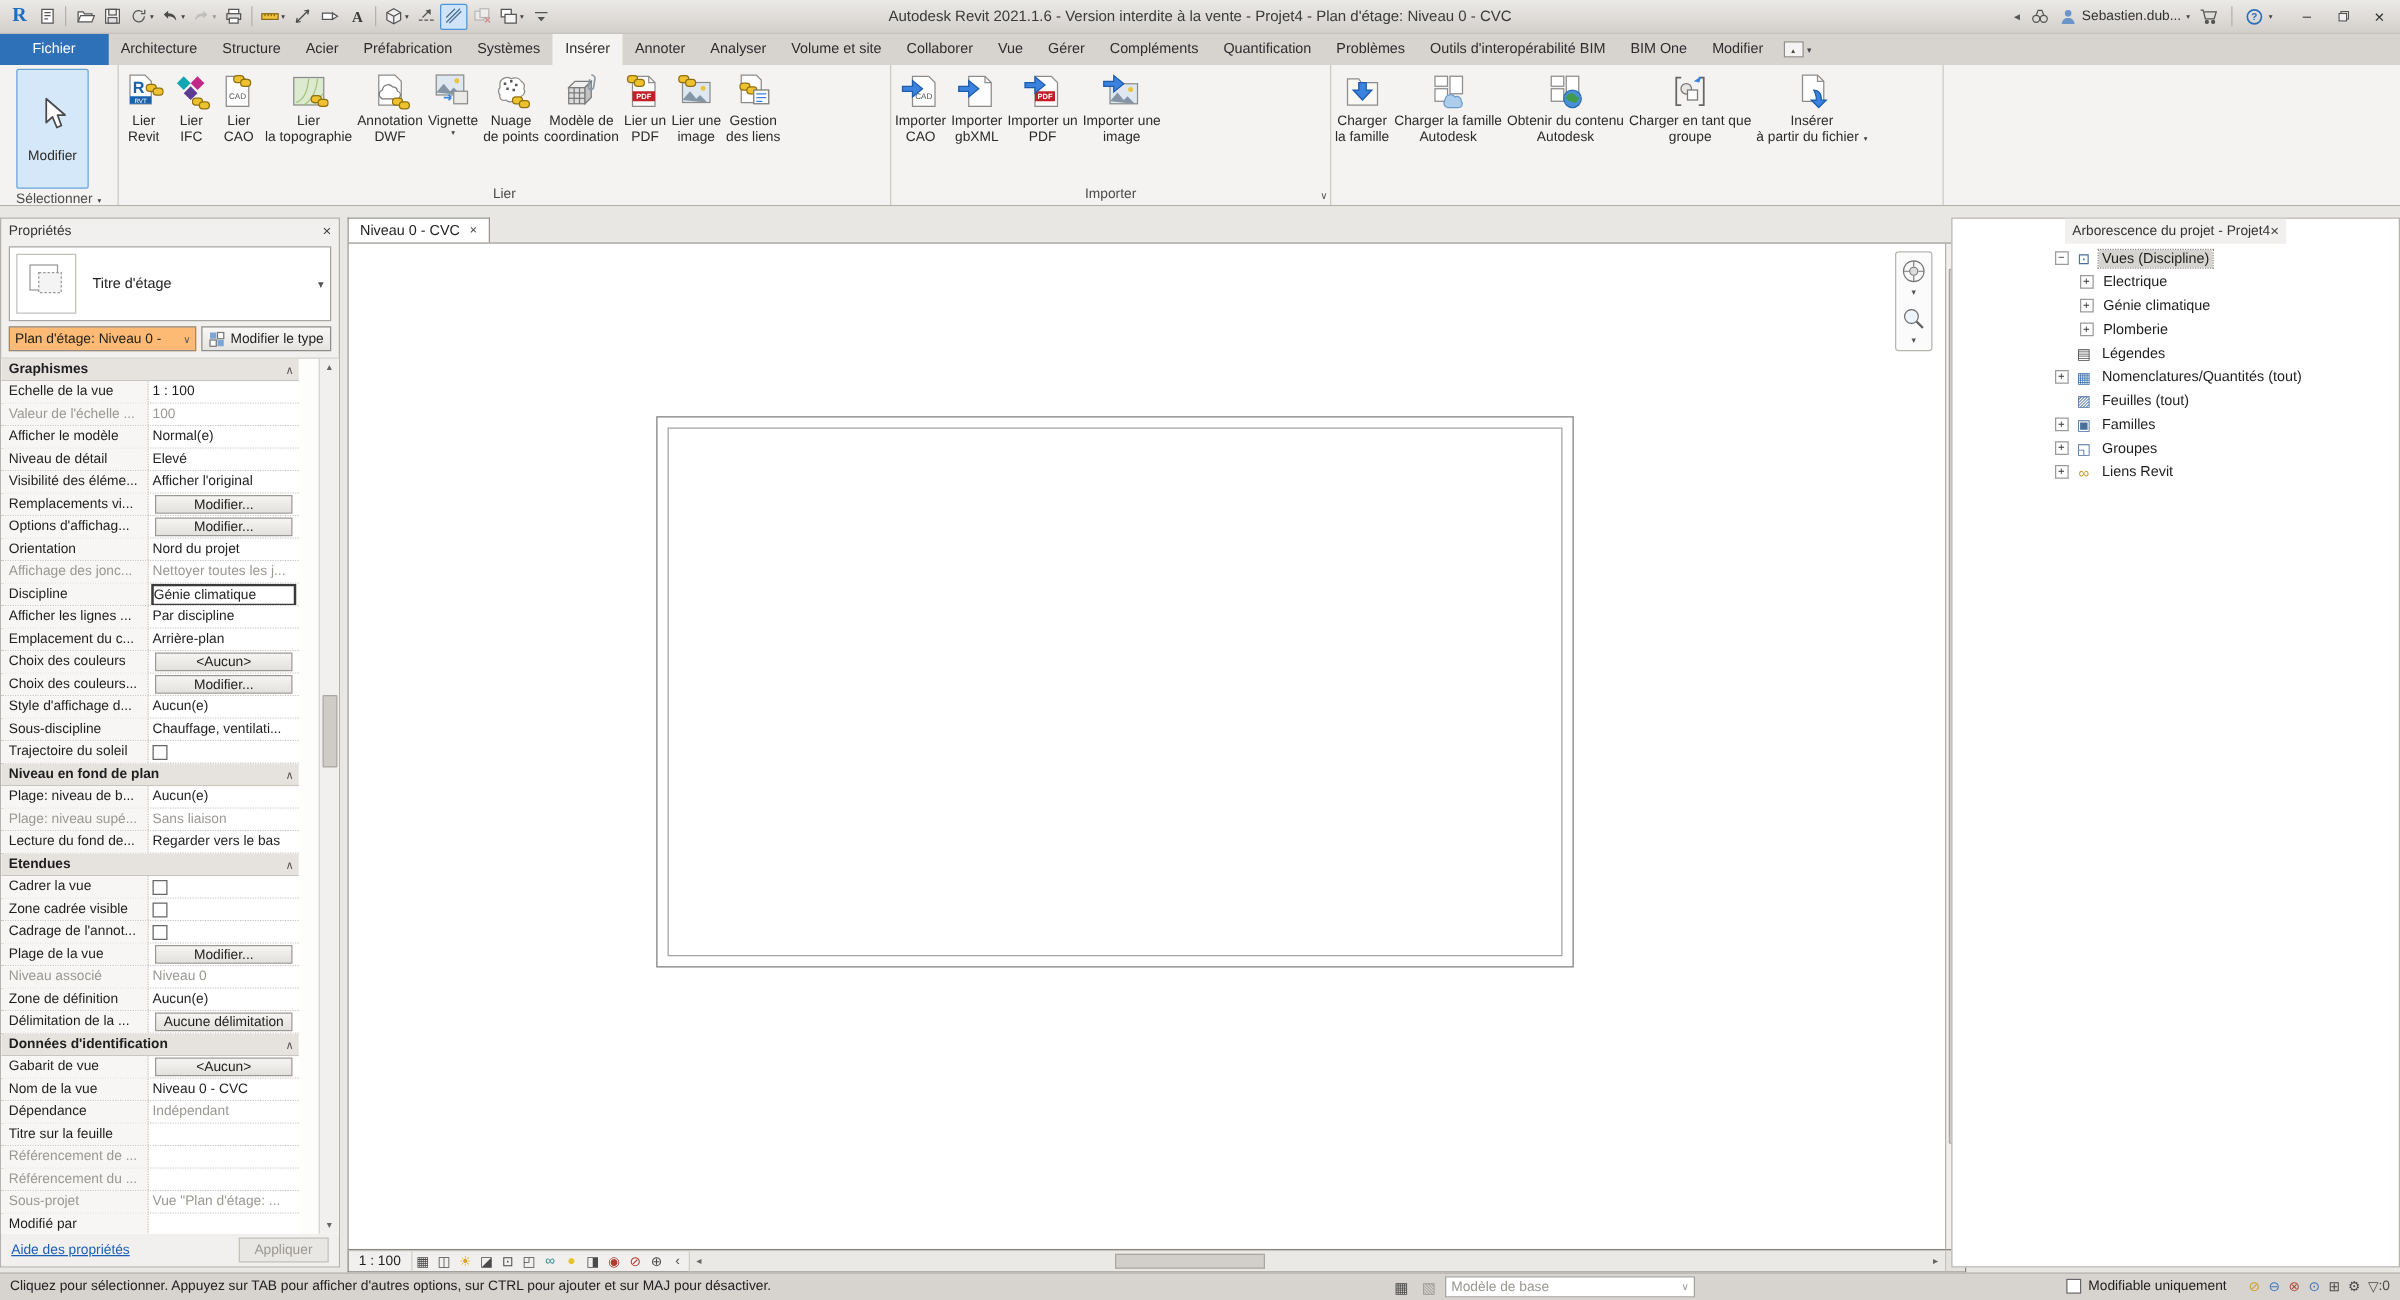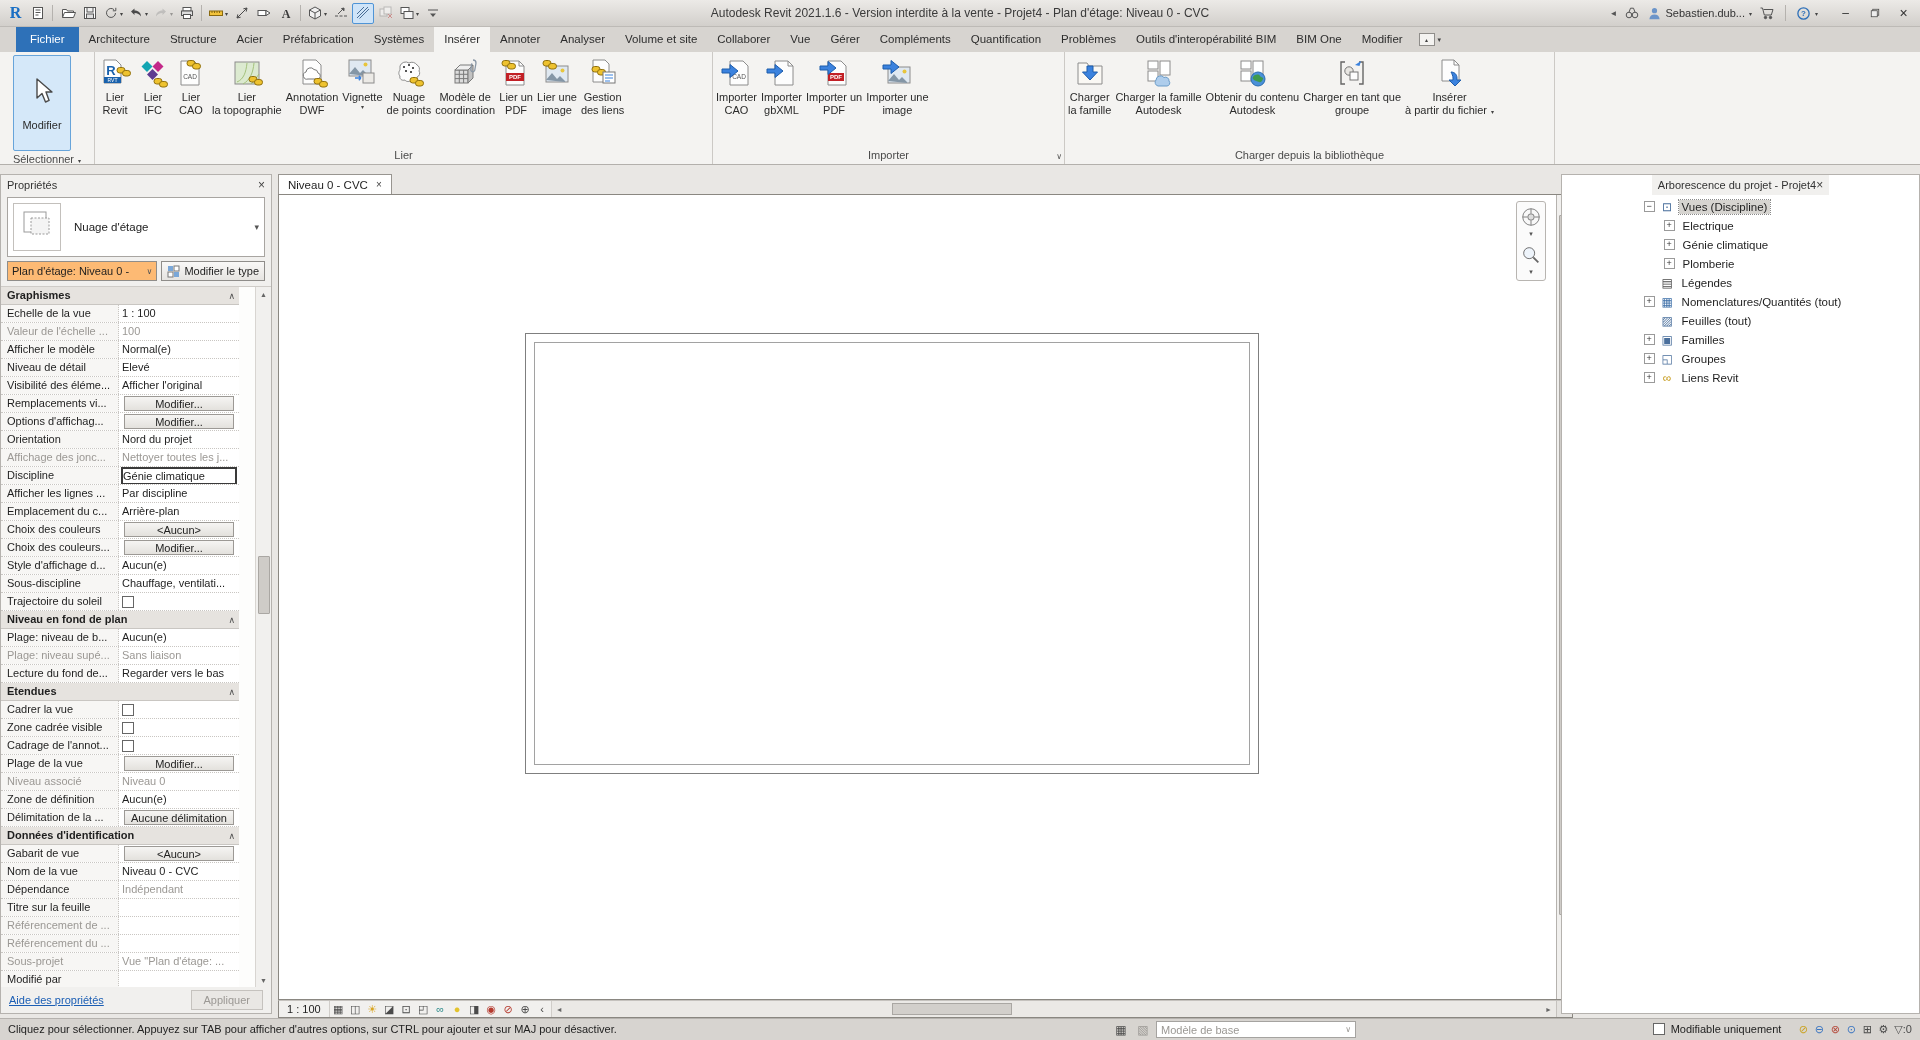--- a/index.html
+++ b/index.html
@@ -19,21 +19,21 @@
   .rlogo { color:#1a6fc4; font-weight:bold; font-size:16px; font-family:"Liberation Serif",serif; padding:0 3px; }
   .title-text { position:absolute; left:0; right:0; text-align:center; font-size:12px; color:#3a3a3a; pointer-events:none; }
   .title-right { margin-left:auto; display:flex; align-items:center; gap:7px; padding-right:2px; z-index:2; }
   .tr-item { display:flex; align-items:center; gap:3px; color:#333; }
   .winbtns { display:flex; margin-left:6px; }
   .winbtn { width:29px; height:21px; display:flex; align-items:center; justify-content:center; color:#333; font-size:12px; }
 
   
   .tabrow { height:25px; background:#d7d4d0; display:flex; align-items:stretch; }
   .tab { padding:0 10px; line-height:25px; font-size:11.5px; color:#2d2d2d; white-space:nowrap; }
-  .tab.file { background:#2e71b8; color:#fff; padding:0 14px;margin-left:16px; }
+  .tab.file { background:#2e71b8; color:#fff; padding:0 26px; }
   .tab.active { background:#f4f3f1; }
   .ribcollapse { display:flex; align-items:center; gap:3px; margin-left:6px; color:#444; }
   .rc-box { width:16px; height:13px; border:1px solid #8f8d8a; background:#f4f3f1; font-size:6px; display:flex; align-items:center; justify-content:center; }
   .rc-car { font-size:7px; }
 
   
   .ribbon { height:113px; background:#f4f3f1; border-bottom:1px solid #b3b0ac; display:flex; }
   .rpanel { display:flex; flex-direction:column; border-right:1px solid #ccc9c5; }
   .rpanel.nb { border-right:none; flex:1; }
   .rpanel-body { flex:1; display:flex; align-items:flex-start; padding:1px 1px 0; }
@@ -583,21 +583,20 @@
           <span class="ric">
             <svg viewBox="0 0 32 32">
               <path d="M8 3h12l5 5v16H8z" fill="#fdfdfd" stroke="#8c8c8c"></path>
               <path d="M20 3v5h5" fill="none" stroke="#8c8c8c"></path>
               <path d="M17 15c3 0 6 2 6 6v2h4l-6 6-6-6h4v-2c0-2-1-4-2-6z" fill="#3b82de" stroke="#1d5cab"></path>
             </svg>
           </span>
           <span class="rlbl"><span>Insérer</span><br><span>à partir du fichier</span> <span class="qcaret">▾</span></span>
         </div>
     </div>
-    <div class="rpanel-label"><span>Charger depuis la bibliothèque</span></div>
   </div>
 
   <div class="rpanel nb">
       <div class="rpanel-body"></div>
       <div class="rpanel-label"></div>
     </div>
 </div>
 
 <div class="workspace">
 
@@ -606,21 +605,21 @@
       <span>Propriétés</span>
       <span class="pal-close">×</span>
     </div>
     <div class="type-selector">
       <span class="type-thumb">
           <svg width="46" height="46" viewBox="0 0 46 46">
             <rect x="10" y="8" width="22" height="20" fill="#fff" stroke="#9a9a9a"></rect>
             <rect x="17" y="14" width="18" height="16" fill="#f4f4f4" stroke="#9a9a9a" stroke-dasharray="2 1.5"></rect>
           </svg>
         </span>
-      <span class="type-name">Nuage d'étage</span>
+      <span class="type-name">Titre d'étage</span>
       <span class="type-caret">▾</span>
     </div>
     <div class="instance-row">
       <div class="combo">
           <span>Plan d'étage: Niveau 0 -</span>
           <span class="arr">∨</span>
         </div>
       <div class="edit-type-btn">
         <svg width="13" height="13" viewBox="0 0 13 13">
             <rect x="1" y="1" width="5" height="5" fill="#7aa7d8"></rect>

